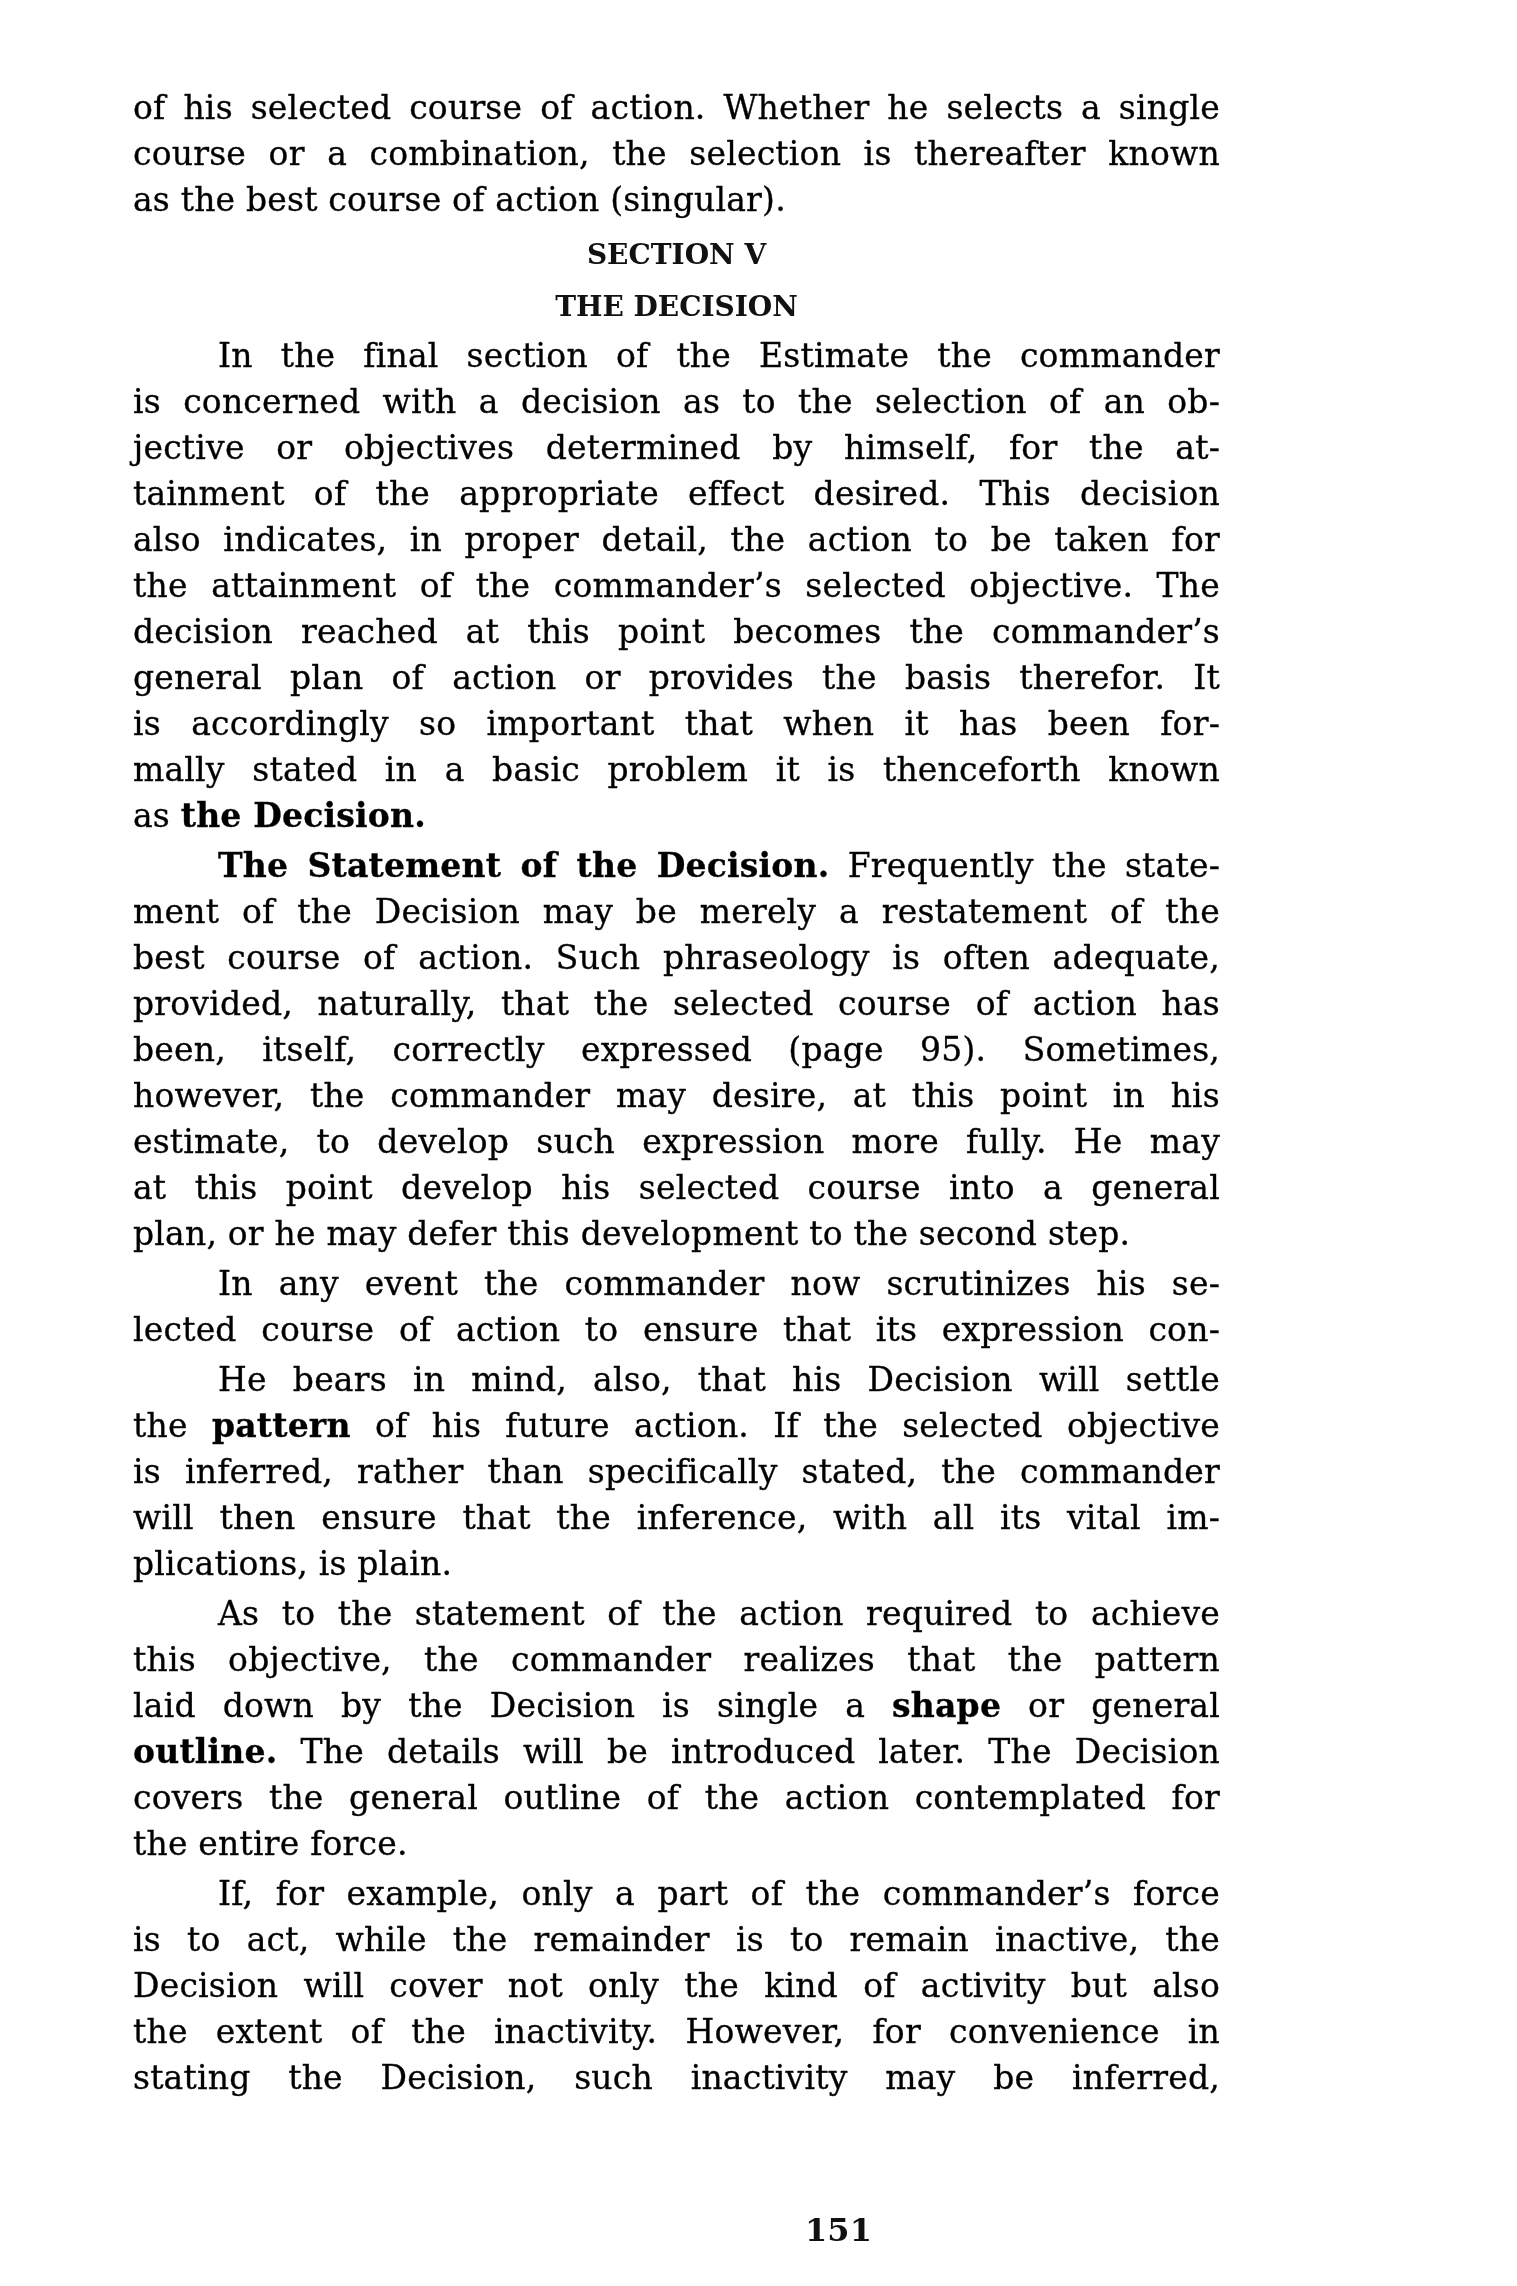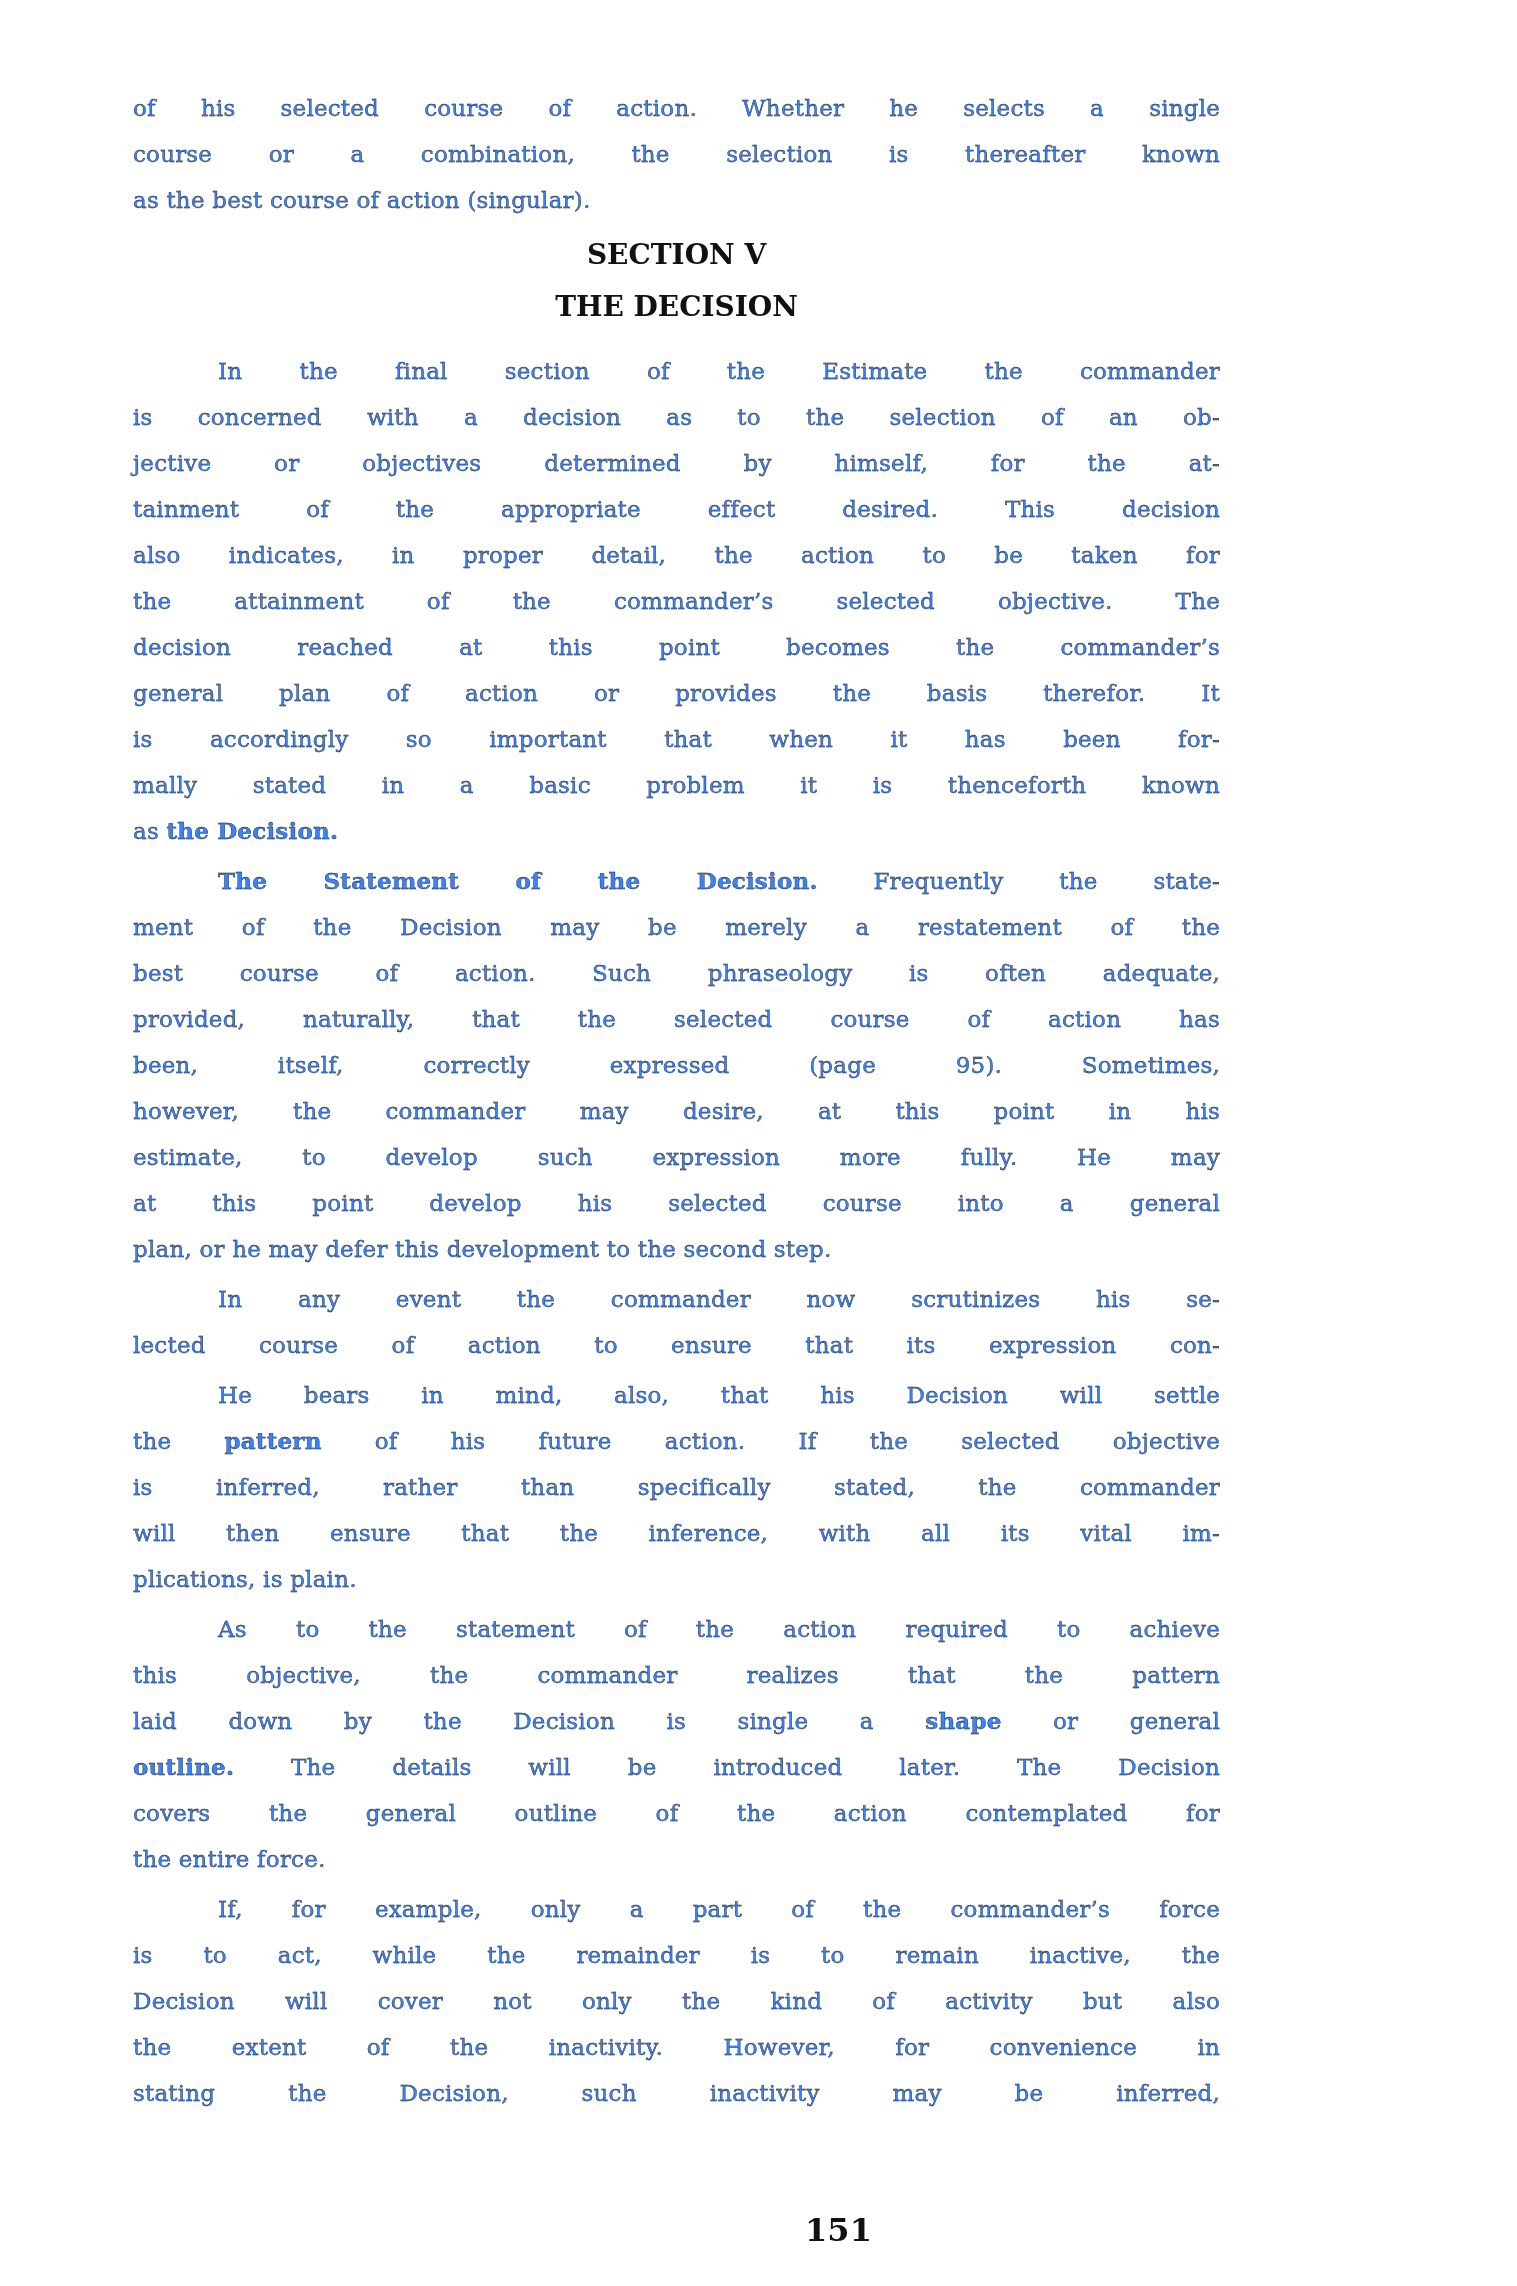--- a/index.html
+++ b/index.html
@@ -1,45 +1,45 @@
 <!DOCTYPE html>
 <html><head>
 <meta charset="utf-8">
 <style>
   html, body { margin: 0; padding: 0; background: #ffffff; }
   body { width: 1517px; height: 2286px; position: relative; overflow: hidden; }
   .page { position: absolute; left: 0; top: 0; width: 1517px; height: 2286px; background: #ffffff; }
   .col { position: absolute; left: 133px; width: 1087px; top: 85px; }
   .ln {
     font-family: "DejaVu Serif", "Liberation Serif", serif;
-    font-size: 23px;
+    font-size: 33px;
     line-height: 46px;
     height: 46px;
-    color: #3b82f6;
+    color: #000000;
     text-align: justify;
     text-align-last: justify;
     white-space: nowrap;
     overflow: visible;
     letter-spacing: 0.2px;
     -webkit-text-stroke: 0.35px #111;
   }
   .ln.last { text-align-last: left; }
   .ln.indent { padding-left: 85px; }
   .para { margin-bottom: 4px; }
   .b { font-weight: bold; }
   .heading {
     font-family: "DejaVu Serif", "Liberation Serif", serif;
     font-weight: bold;
     font-size: 28px;
     line-height: 52px;
     text-align: center;
     color: #111111;
   }
   .heading.h1 { margin-top: 6px; }
-  .heading.h2 { margin-bottom: 15px; }
+  .heading.h2 { margin-bottom: 0px; }
   .pagenum {
     position: absolute; left: 0; width: 1517px; top: 2208px;
     text-align: center;
     font-family: "DejaVu Serif", "Liberation Serif", serif;
     font-weight: bold; font-size: 32px; line-height: 44px; color: #111111;
     padding-left: 160px; box-sizing: border-box;
   }
 </style>
 </head>
 <body>

